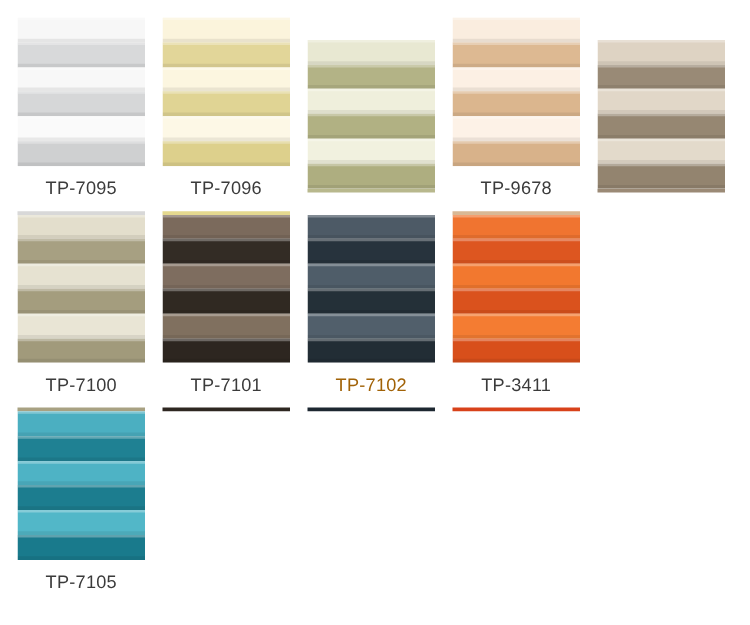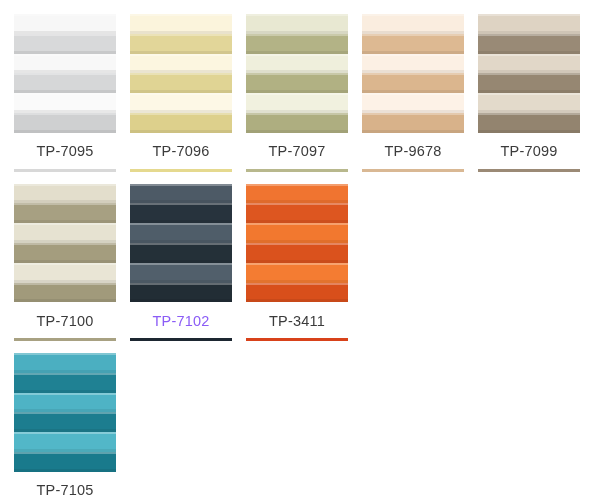--- a/index.html
+++ b/index.html
@@ -20,21 +20,20 @@
     width: 600px;
     height: 500px;
     padding: 14px 0 0 14px;
     box-sizing: border-box;
   }
 
   .swatch-row {
     display: flex;
     flex-direction: row;
     align-items: center;
-    margin-bottom: 12px;
   }
 
   .swatch-cell {
     width: 102px;
     margin-right: 14px;
     display: flex;
     flex-direction: column;
     align-items: stretch;
   }
 
@@ -123,21 +122,20 @@
       </div>
       <div class="swatch-cell">
         <div class="swatch-sample">
           <div class="pleat-band" style="background: rgb(232, 232, 210);"></div>
           <div class="pleat-band" style="background: rgb(179, 179, 134);"></div>
           <div class="pleat-band" style="background: rgb(239, 239, 220);"></div>
           <div class="pleat-band" style="background: rgb(177, 177, 131);"></div>
           <div class="pleat-band" style="background: rgb(241, 241, 223);"></div>
           <div class="pleat-band" style="background: rgb(174, 174, 128);"></div>
         </div>
-        <div class="swatch-label" style="color: rgb(59, 59, 59);">TP-7097</div>
         <div class="swatch-divider" style="background: rgb(184, 184, 141);"></div>
       </div>
       <div class="swatch-cell">
         <div class="swatch-sample">
           <div class="pleat-band" style="background: rgb(250, 237, 223);"></div>
           <div class="pleat-band" style="background: rgb(221, 185, 146);"></div>
           <div class="pleat-band" style="background: rgb(252, 240, 228);"></div>
           <div class="pleat-band" style="background: rgb(219, 182, 142);"></div>
           <div class="pleat-band" style="background: rgb(253, 242, 231);"></div>
           <div class="pleat-band" style="background: rgb(216, 178, 138);"></div>
@@ -147,47 +145,58 @@
       </div>
       <div class="swatch-cell">
         <div class="swatch-sample">
           <div class="pleat-band" style="background: rgb(222, 211, 195);"></div>
           <div class="pleat-band" style="background: rgb(153, 138, 118);"></div>
           <div class="pleat-band" style="background: rgb(225, 215, 200);"></div>
           <div class="pleat-band" style="background: rgb(150, 135, 114);"></div>
           <div class="pleat-band" style="background: rgb(227, 218, 203);"></div>
           <div class="pleat-band" style="background: rgb(147, 132, 111);"></div>
         </div>
-        <div class="swatch-label" style="color: rgb(59, 59, 59);">TP-7099</div>
         <div class="swatch-divider" style="background: rgb(155, 138, 118);"></div>
       </div>
     </div>
     <div class="swatch-row">
       <div class="swatch-cell">
         <div class="swatch-sample">
           <div class="pleat-band" style="background: rgb(227, 222, 204);"></div>
           <div class="pleat-band" style="background: rgb(167, 160, 130);"></div>
           <div class="pleat-band" style="background: rgb(230, 226, 209);"></div>
           <div class="pleat-band" style="background: rgb(164, 157, 126);"></div>
           <div class="pleat-band" style="background: rgb(233, 229, 213);"></div>
           <div class="pleat-band" style="background: rgb(161, 154, 123);"></div>
         </div>
         <div class="swatch-label" style="color: rgb(59, 59, 59);">TP-7100</div>
         <div class="swatch-divider" style="background: rgb(168, 161, 130);"></div>
       </div>
       <div class="swatch-cell">
         <div class="swatch-sample">
+          <div class="pleat-band" style="background: rgb(123, 106, 92);"></div>
+          <div class="pleat-band" style="background: rgb(51, 44, 37);"></div>
+          <div class="pleat-band" style="background: rgb(126, 109, 95);"></div>
+          <div class="pleat-band" style="background: rgb(48, 41, 34);"></div>
+          <div class="pleat-band" style="background: rgb(128, 112, 95);"></div>
+          <div class="pleat-band" style="background: rgb(45, 38, 32);"></div>
+        </div>
+        <div class="swatch-label" style="color: rgb(59, 59, 59);">TP-7101</div>
+        <div class="swatch-divider" style="background: rgb(46, 39, 33);"></div>
+      </div>
+      <div class="swatch-cell">
+        <div class="swatch-sample">
           <div class="pleat-band" style="background: rgb(77, 90, 102);"></div>
           <div class="pleat-band" style="background: rgb(39, 51, 61);"></div>
           <div class="pleat-band" style="background: rgb(79, 93, 105);"></div>
           <div class="pleat-band" style="background: rgb(36, 48, 56);"></div>
           <div class="pleat-band" style="background: rgb(81, 95, 107);"></div>
           <div class="pleat-band" style="background: rgb(34, 45, 53);"></div>
         </div>
-        <div class="swatch-label" style="color: #8b5cf6;">TP-7102</div>
+        <div class="swatch-label" style="color: #a16207;">TP-7102</div>
         <div class="swatch-divider" style="background: rgb(29, 39, 49);"></div>
       </div>
       <div class="swatch-cell">
         <div class="swatch-sample">
           <div class="pleat-band" style="background: rgb(240, 116, 48);"></div>
           <div class="pleat-band" style="background: rgb(221, 86, 32);"></div>
           <div class="pleat-band" style="background: rgb(242, 120, 47);"></div>
           <div class="pleat-band" style="background: rgb(218, 82, 29);"></div>
           <div class="pleat-band" style="background: rgb(244, 124, 50);"></div>
           <div class="pleat-band" style="background: rgb(216, 79, 27);"></div>

